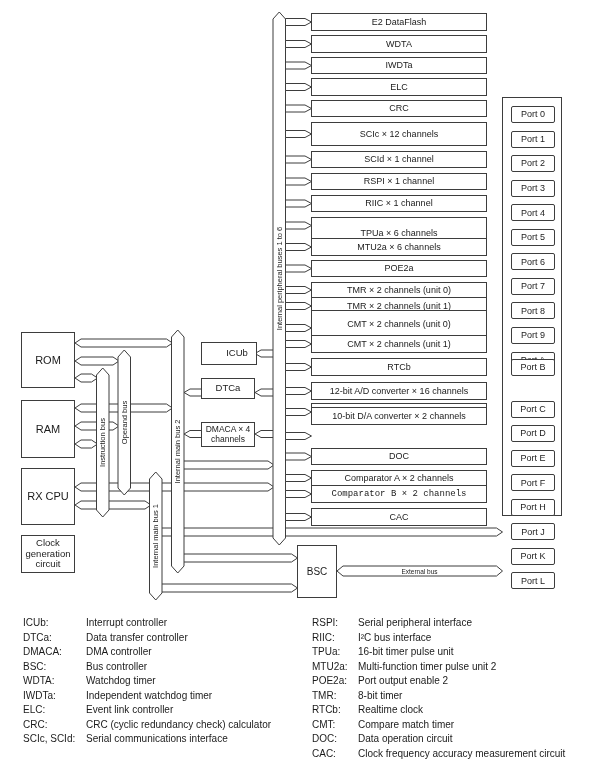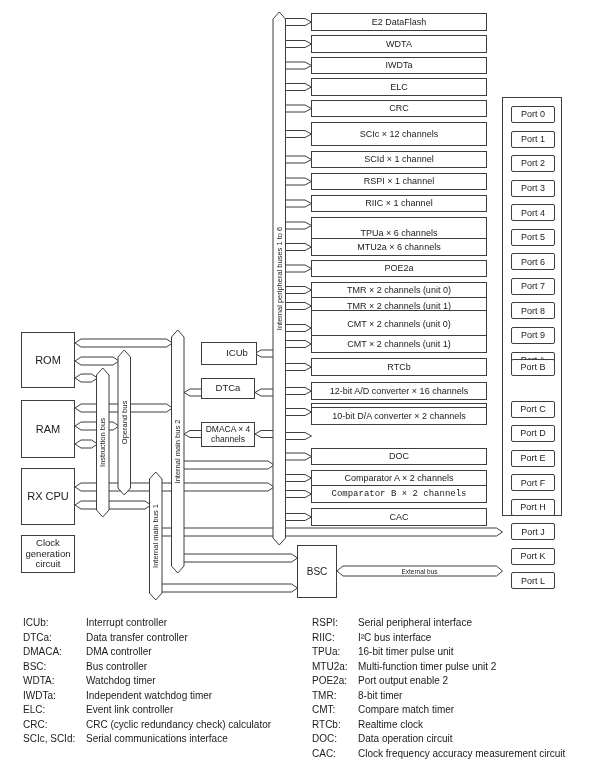--- a/index.html
+++ b/index.html
@@ -176,26 +176,26 @@
       </div>
       <div class="lrow">
         <span class="lterm">POE2a:</span>
         <span class="ldef">Port output enable 2</span>
       </div>
       <div class="lrow">
         <span class="lterm">TMR:</span>
         <span class="ldef">8-bit timer</span>
       </div>
       <div class="lrow">
+        <span class="lterm">RTCb:</span>
+        <span class="ldef">Realtime clock</span>
+      </div>
+      <div class="lrow">
         <span class="lterm">CMT:</span>
         <span class="ldef">Compare match timer</span>
-      </div>
-      <div class="lrow">
-        <span class="lterm">RTCb:</span>
-        <span class="ldef">Realtime clock</span>
       </div>
       <div class="lrow">
         <span class="lterm">DOC:</span>
         <span class="ldef">Data operation circuit</span>
       </div>
       <div class="lrow">
         <span class="lterm">CAC:</span>
         <span class="ldef">Clock frequency accuracy measurement circuit</span>
       </div>
     </div>

